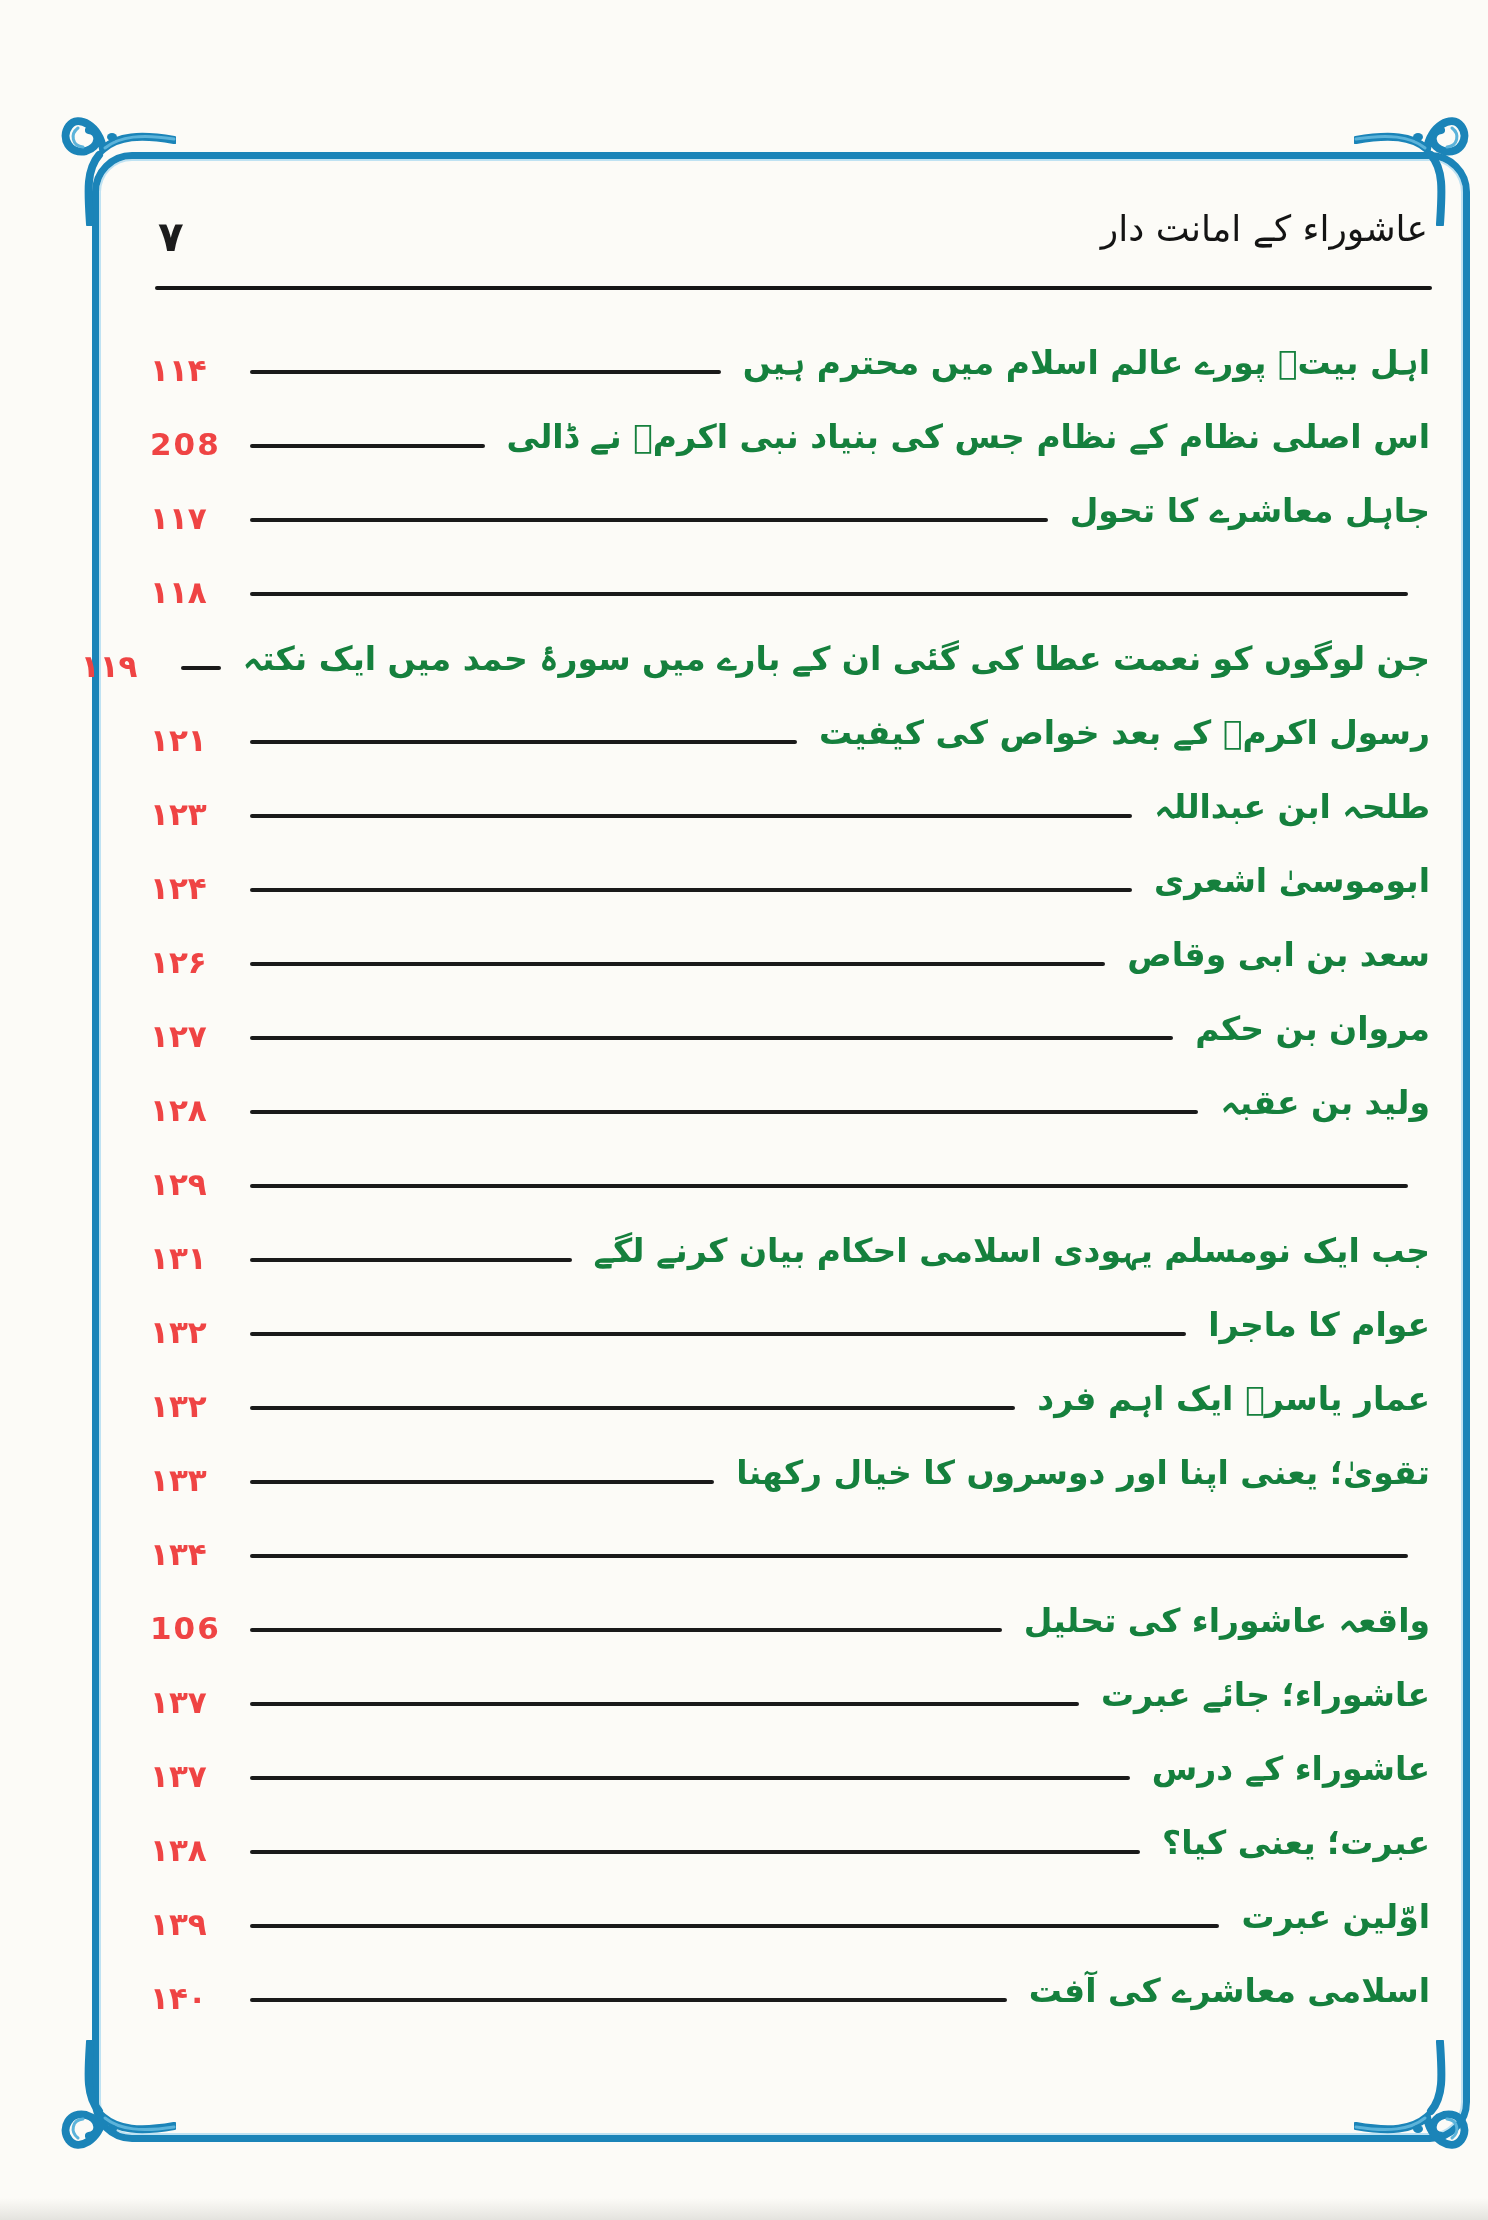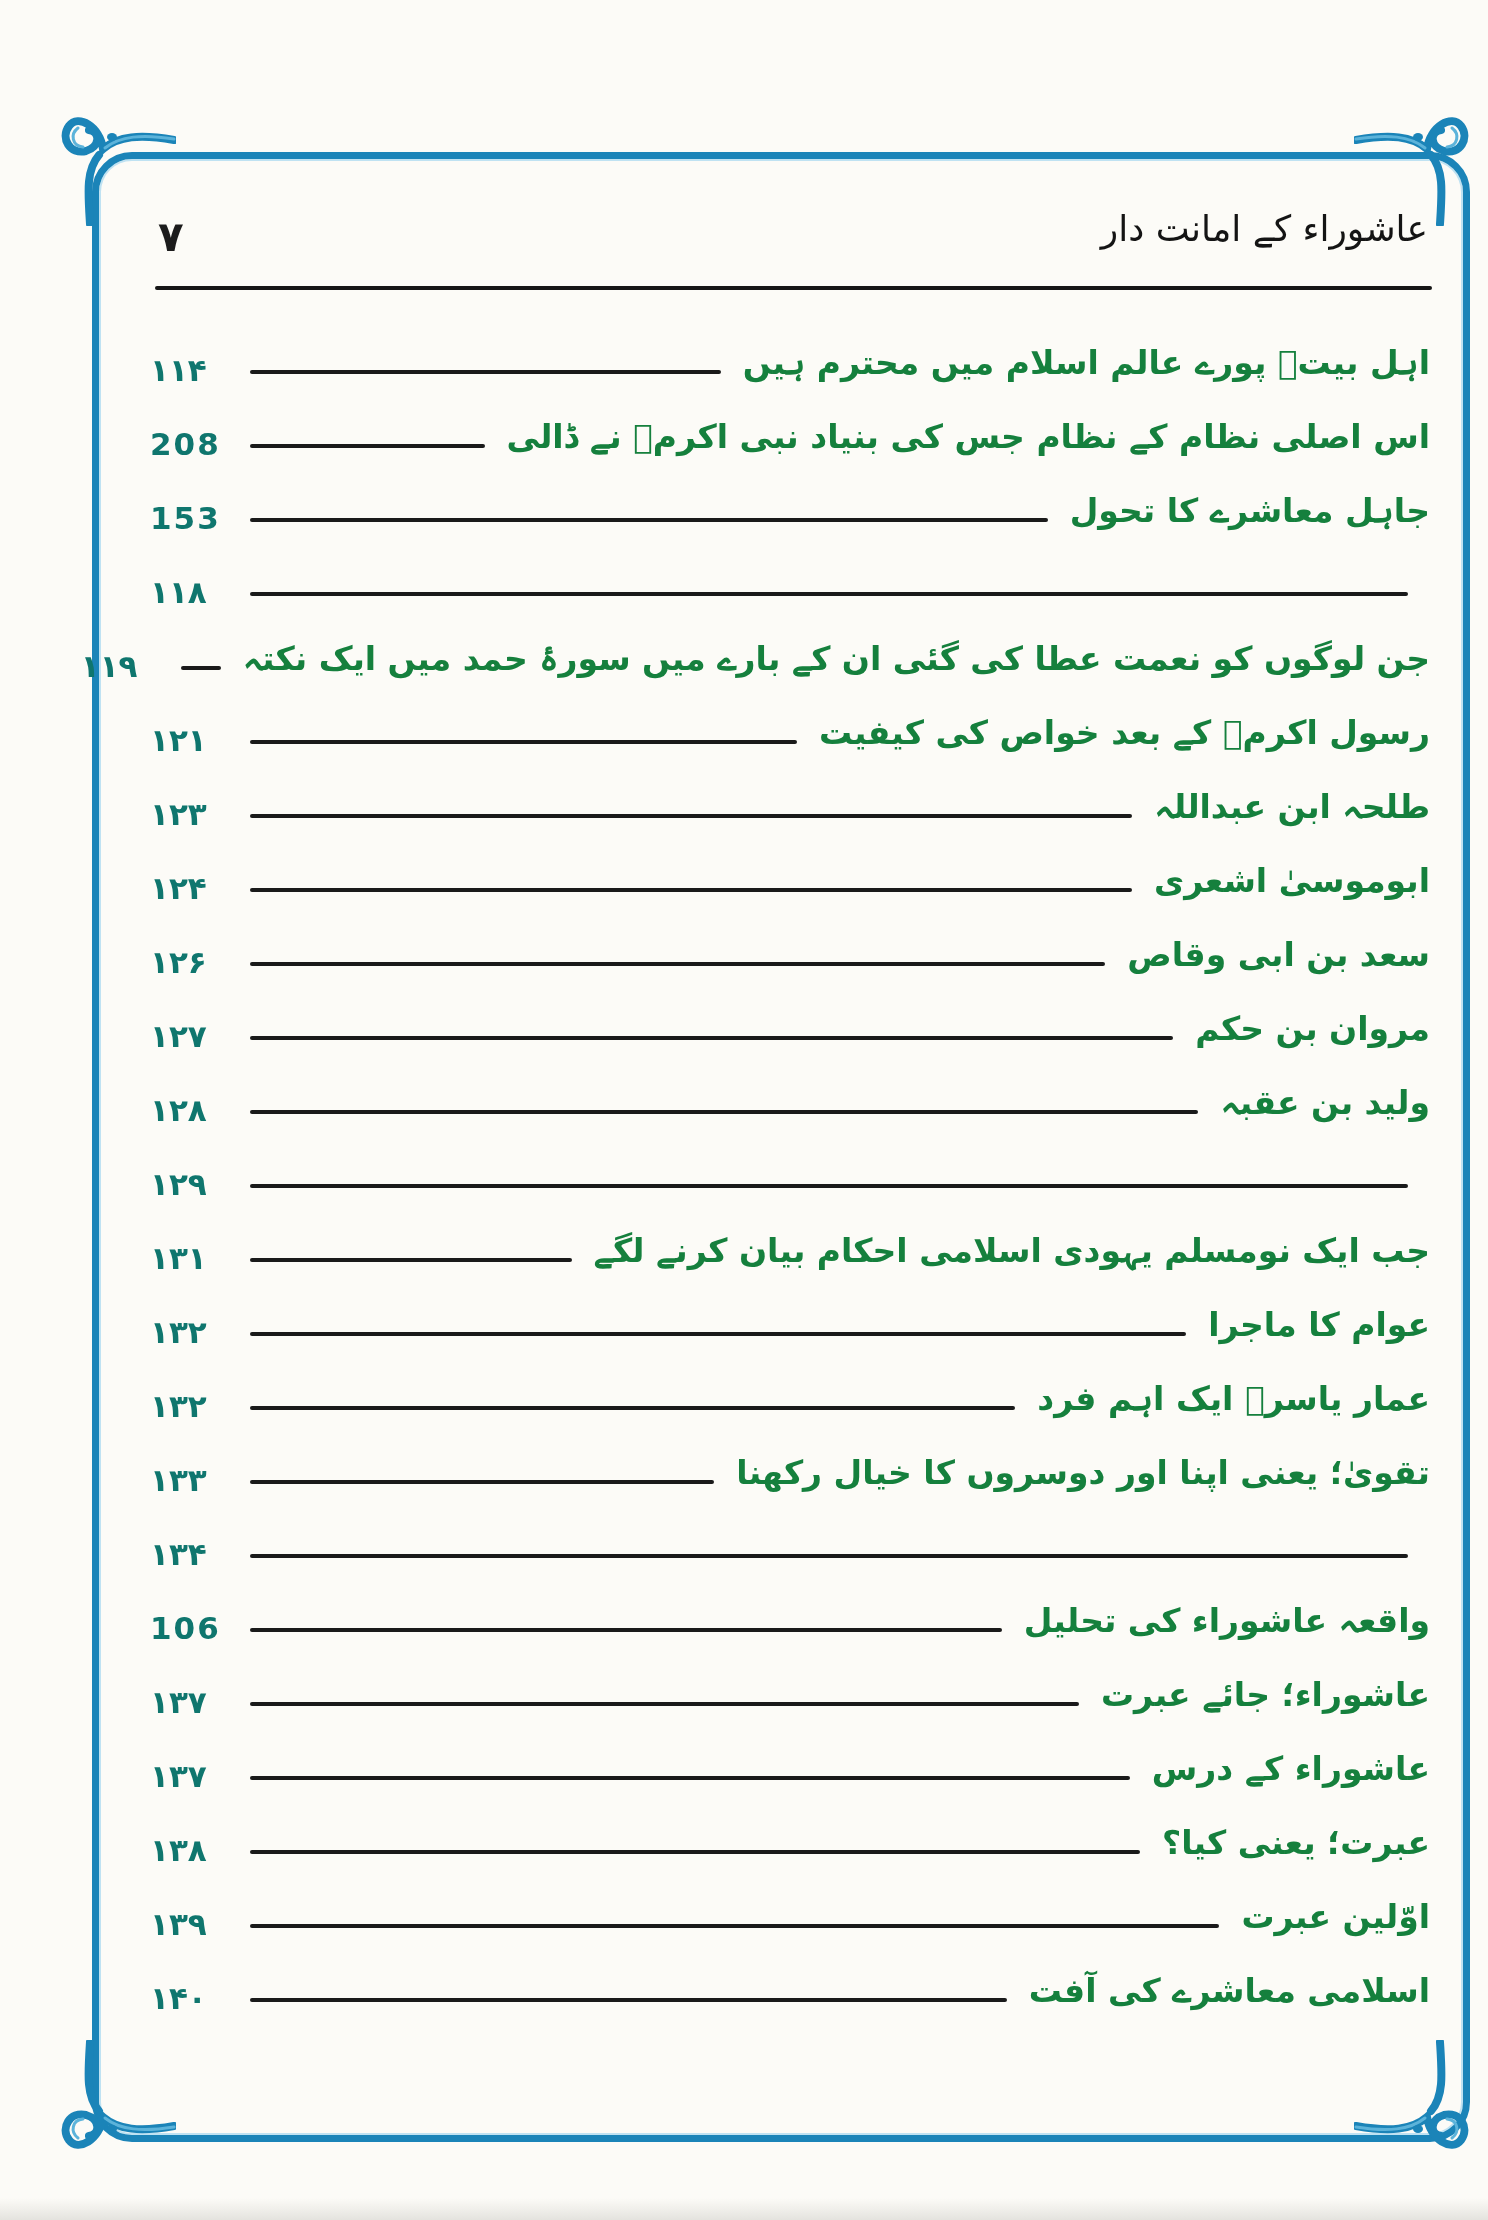--- a/index.html
+++ b/index.html
@@ -54,21 +54,21 @@
   .title{
     flex:0 0 auto;font-size:33px;font-weight:bold;color:#15803d;
     white-space:nowrap;line-height:1.1;
   }
   .leader{
     flex:1 1 auto;min-width:40px;height:4px;margin:0 22px;
     background:#1a1a1a;border-radius:2px;
     position:relative;top:9px;
   }
   .num{
-    flex:0 0 78px;font-size:31px;font-weight:bold;color:#0f766e;
+    flex:0 0 78px;font-size:31px;font-weight:bold;color:#ef4444;
     direction:ltr;text-align:left;letter-spacing:2px;
     position:relative;top:7px;white-space:nowrap;
   }
 </style>
 </head>
 <body>
 
 <div class="page">
 
   <div class="frame"></div>
@@ -115,21 +115,21 @@
 
     <div class="row">
       <div class="title">اس اصلی نظام کے نظام جس کی بنیاد نبی اکرمؐ نے ڈالی</div>
       <div class="leader"></div>
       <div class="num">208</div>
     </div>
 
     <div class="row">
       <div class="title">جاہل معاشرے کا تحول</div>
       <div class="leader"></div>
-      <div class="num">153</div>
+      <div class="num">۱۱۷</div>
     </div>
 
     <div class="row">
       <div class="leader"></div>
       <div class="num">۱۱۸</div>
     </div>
 
     <div class="row">
       <div class="title">جن لوگوں کو نعمت عطا کی گئی ان کے بارے میں سورۂ حمد میں ایک نکتہ</div>
       <div class="leader"></div>

